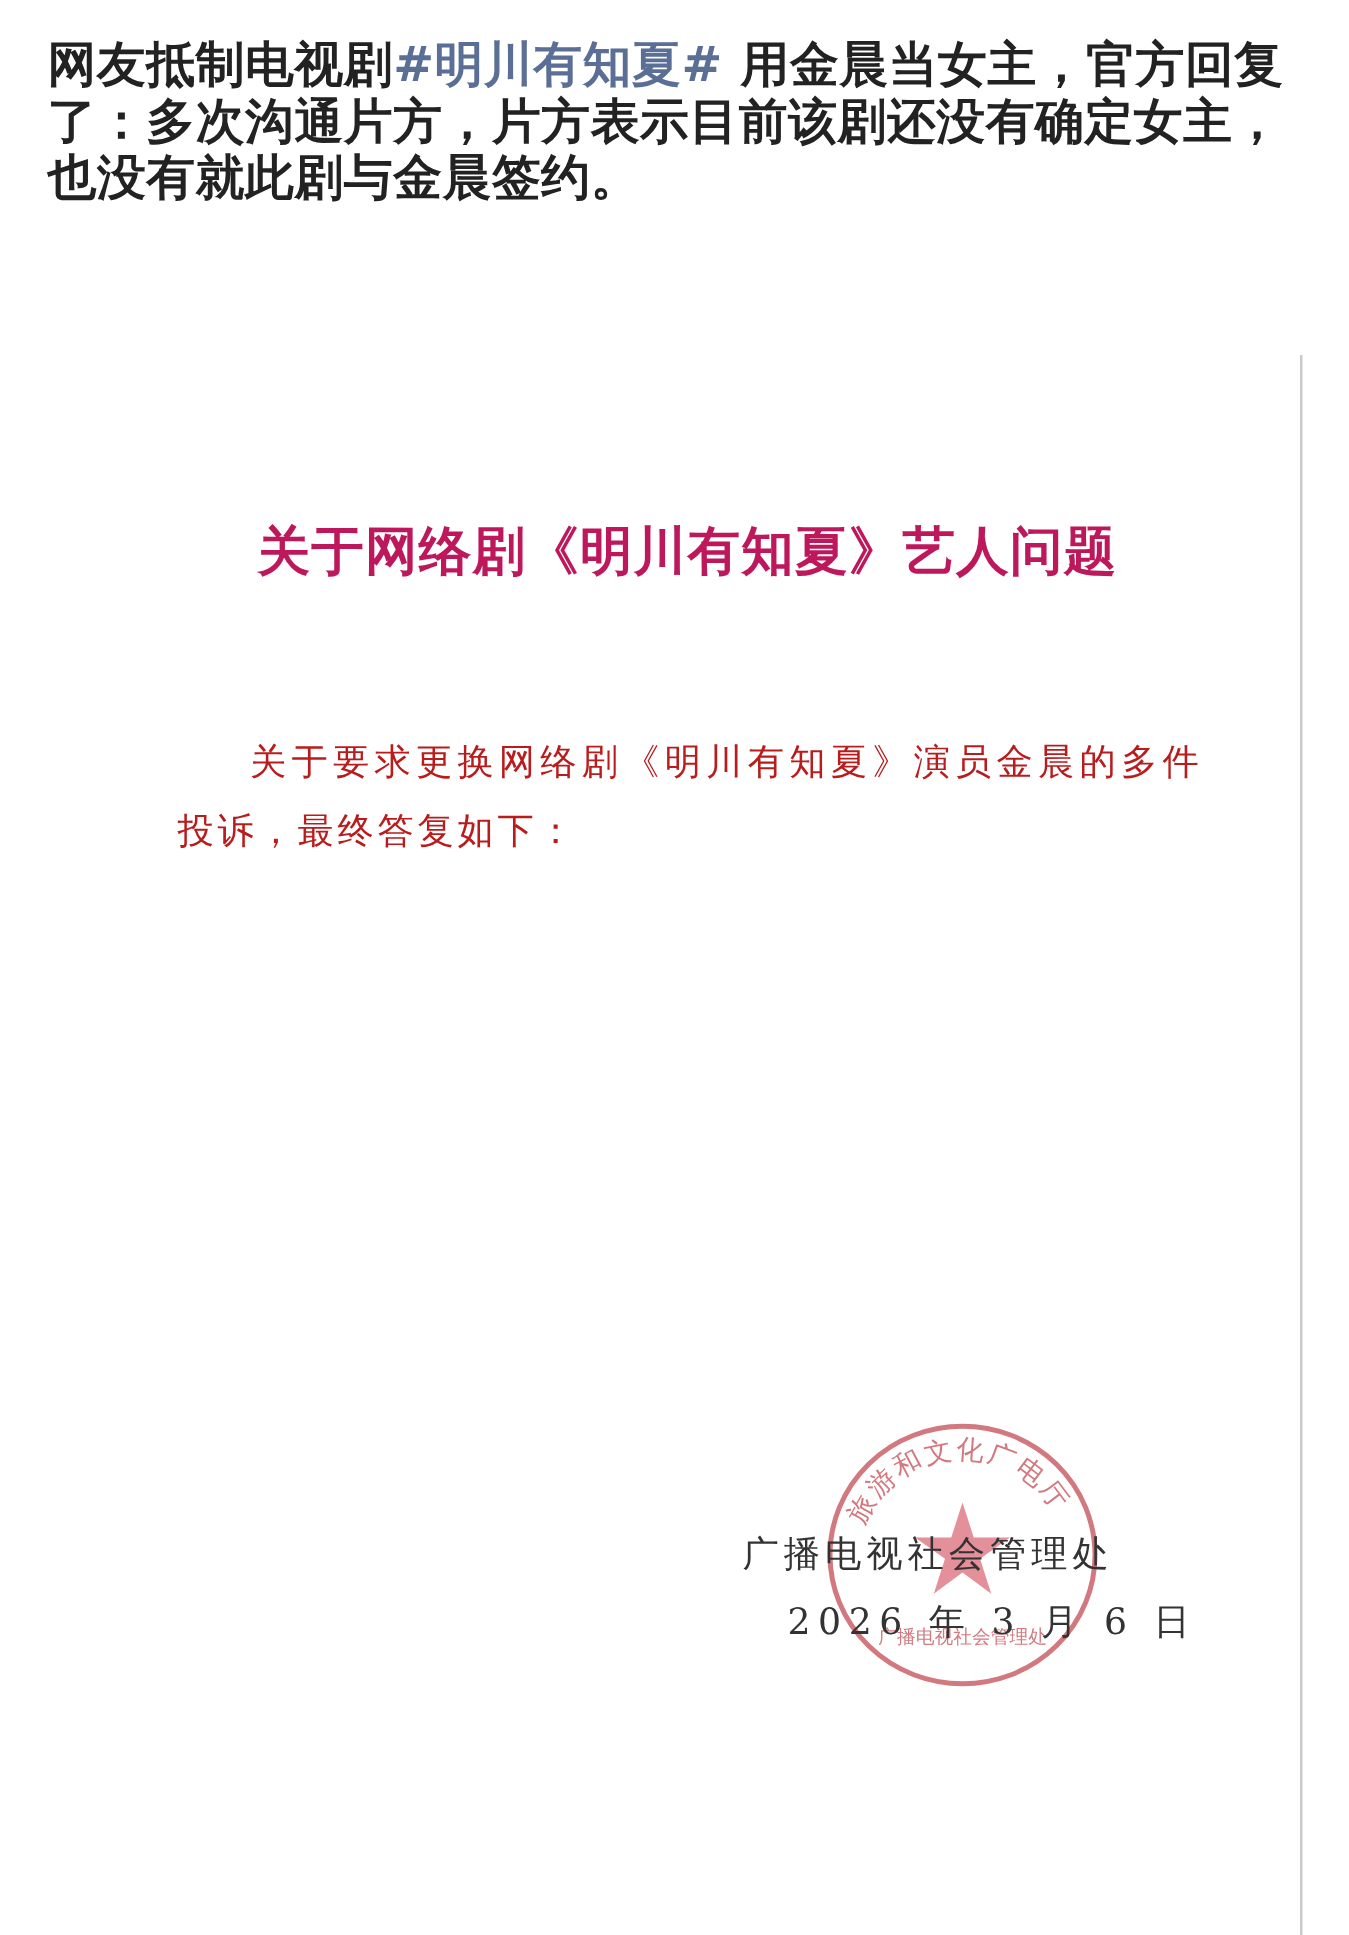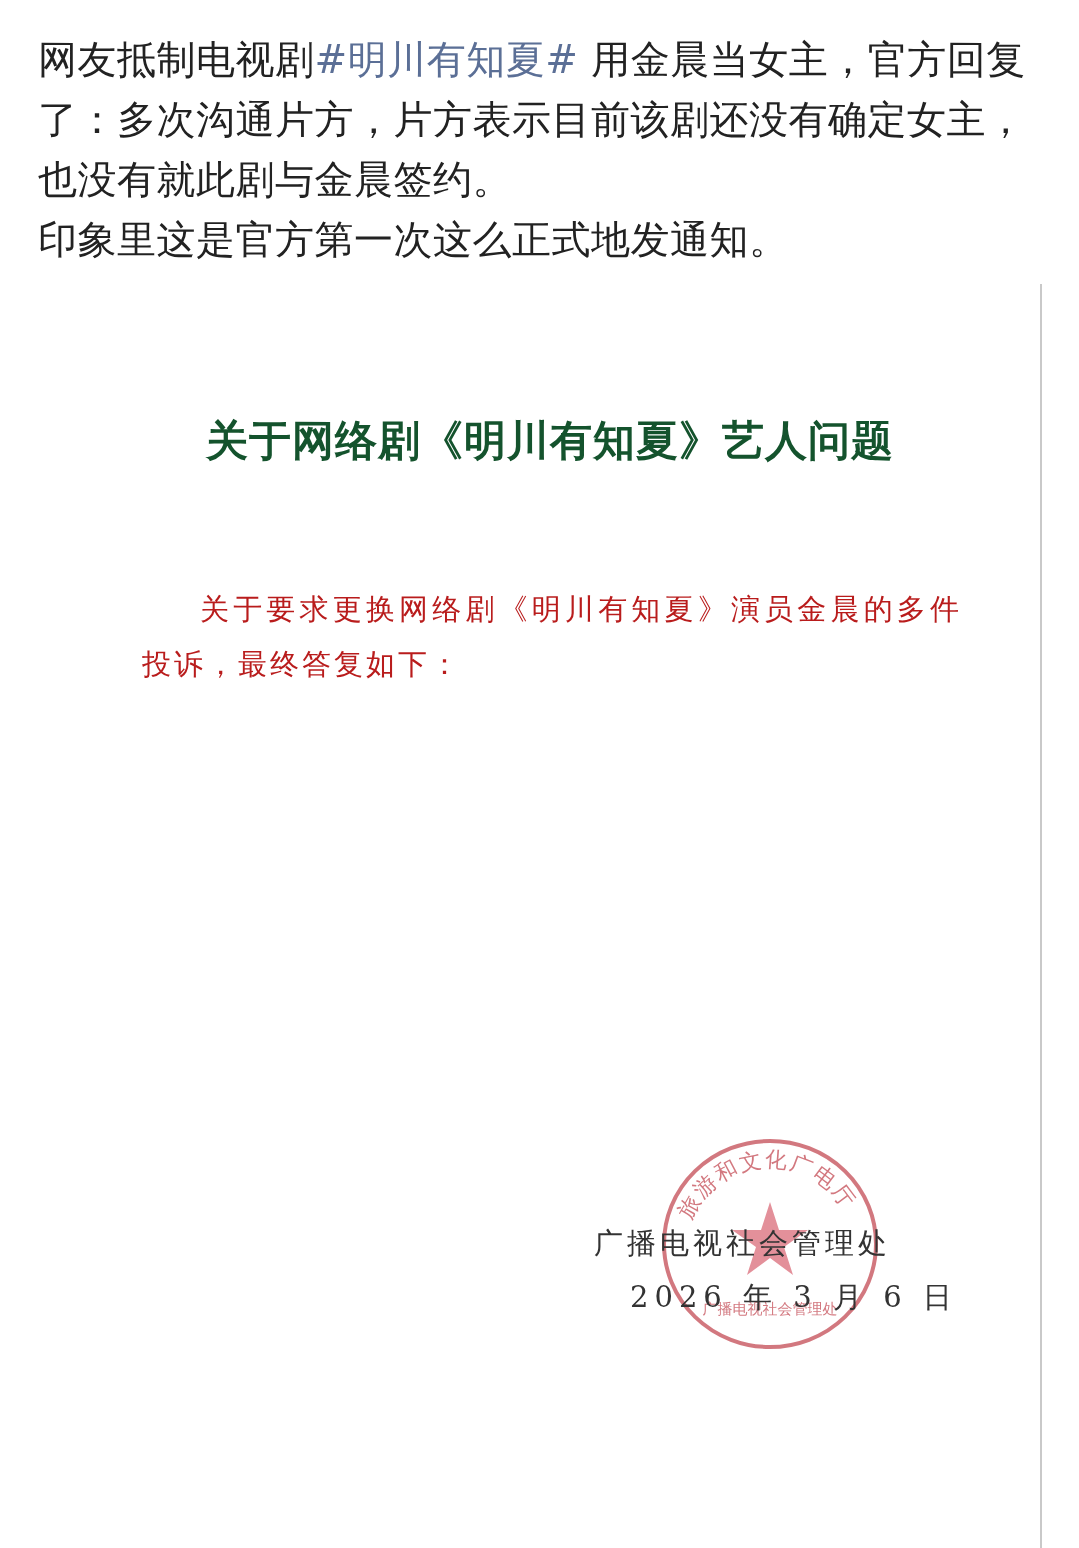--- a/index.html
+++ b/index.html
@@ -14,23 +14,24 @@
       overflow: hidden;
       font-family: "DejaVu Sans", "Liberation Sans", sans-serif;
       color: #1f1f1f;
     }
     .post-text {
       position: absolute;
       left: 38px;
       top: 30px;
       width: 1010px;
       font-size: 39px;
-      line-height: 60px;
+      line-height: 45px;
       color: #222222;
       letter-spacing: 0.5px;
+      font-weight: bold;
     }
     .post-text p {
       margin: 0;
     }
     .hashtag {
       color: #5b6f96;
       text-decoration: none;
       cursor: pointer;
     }
     .doc-image {
@@ -52,21 +53,21 @@
     .doc-title {
       position: absolute;
       left: 150px;
       top: 412px;
       width: 800px;
       text-align: center;
       font-family: "DejaVu Serif", "Liberation Serif", serif;
       font-weight: bold;
       font-size: 42px;
       line-height: 58px;
-      color: #14532d;
+      color: #be185d;
       letter-spacing: 1px;
     }
     .doc-title div { margin: 0; }
     .doc-body {
       position: absolute;
       left: 142px;
       top: 582px;
       width: 820px;
       font-family: "DejaVu Serif", "Liberation Serif", serif;
       font-size: 29px;
@@ -101,21 +102,20 @@
       height: 220px;
       pointer-events: none;
       opacity: 0.72;
     }
   </style>
 </head>
 <body>
 
 <div class="post-text">
   <p><span>网友抵制电视剧</span><a class="hashtag">#明川有知夏#</a><span> 用金晨当女主，官方回复了：多次沟通片方，片方表示目前该剧还没有确定女主，也没有就此剧与金晨签约。</span></p>
-  <p>印象里这是官方第一次这么正式地发通知。</p>
 </div>
 
 <div class="doc-image"></div>
 <div class="doc-border"></div>
 
 <div class="doc-title">
   <div>关于网络剧《明川有知夏》艺人问题</div>
 </div>
 
 <div class="doc-body">

